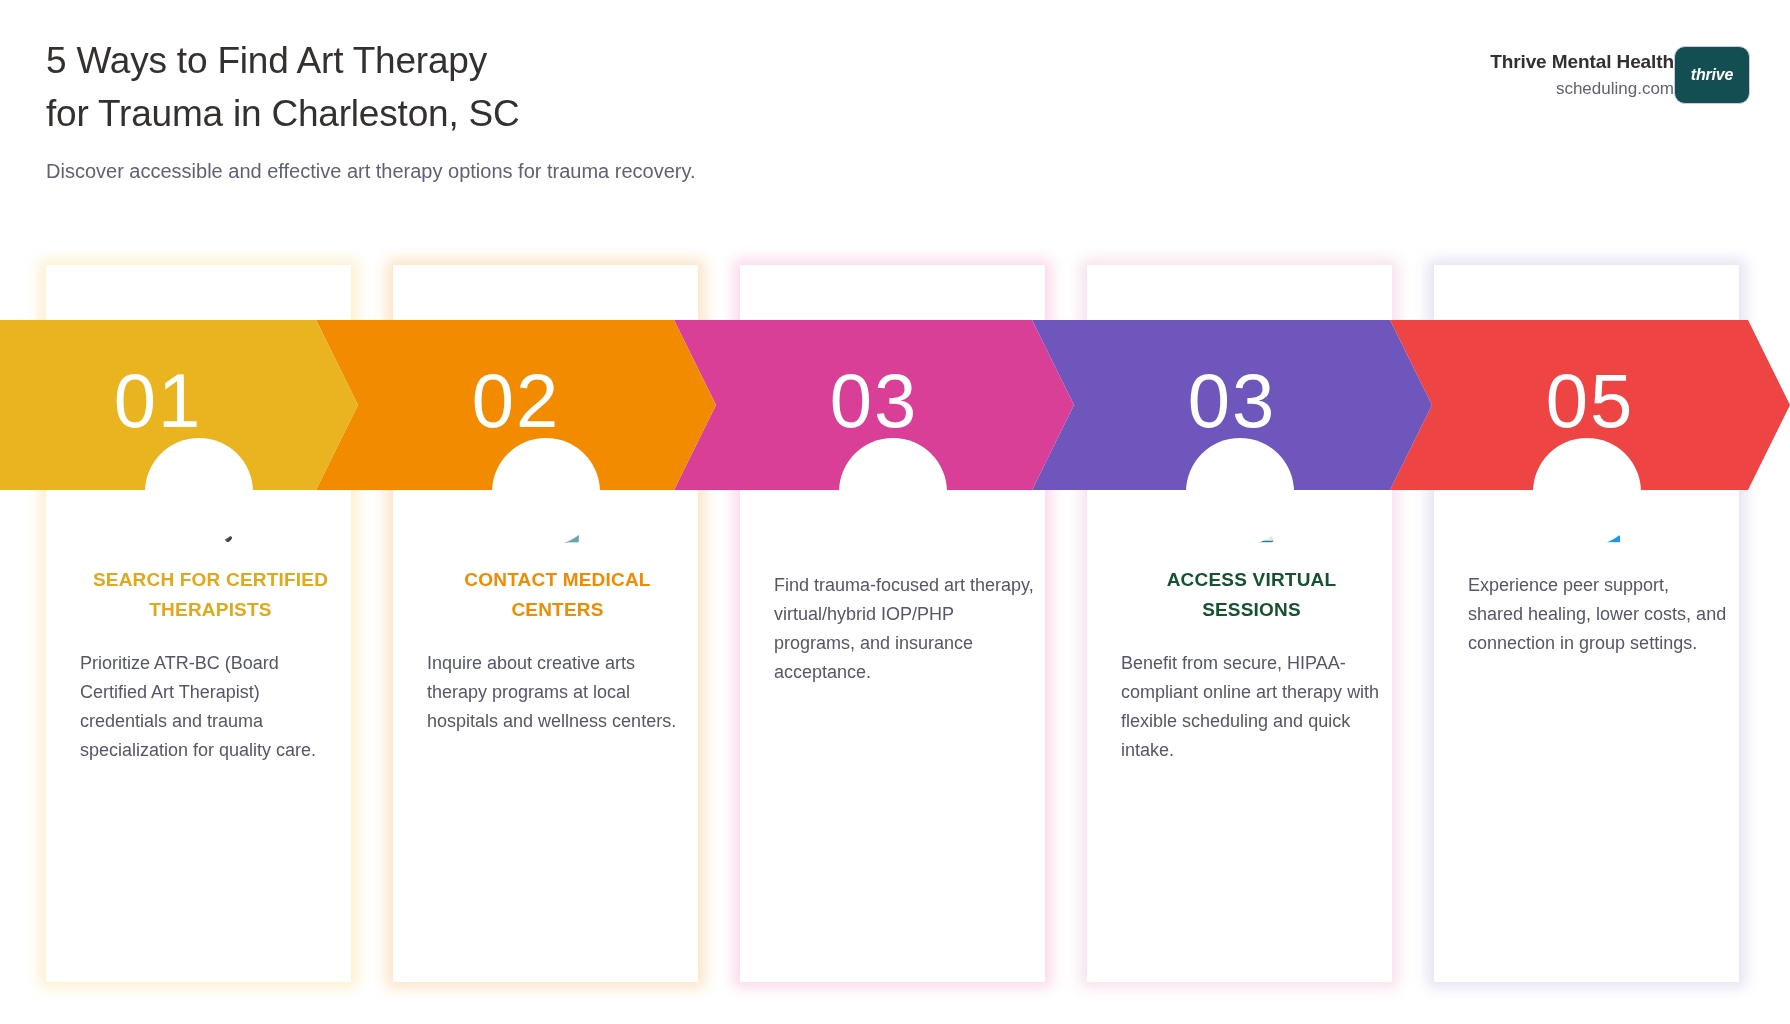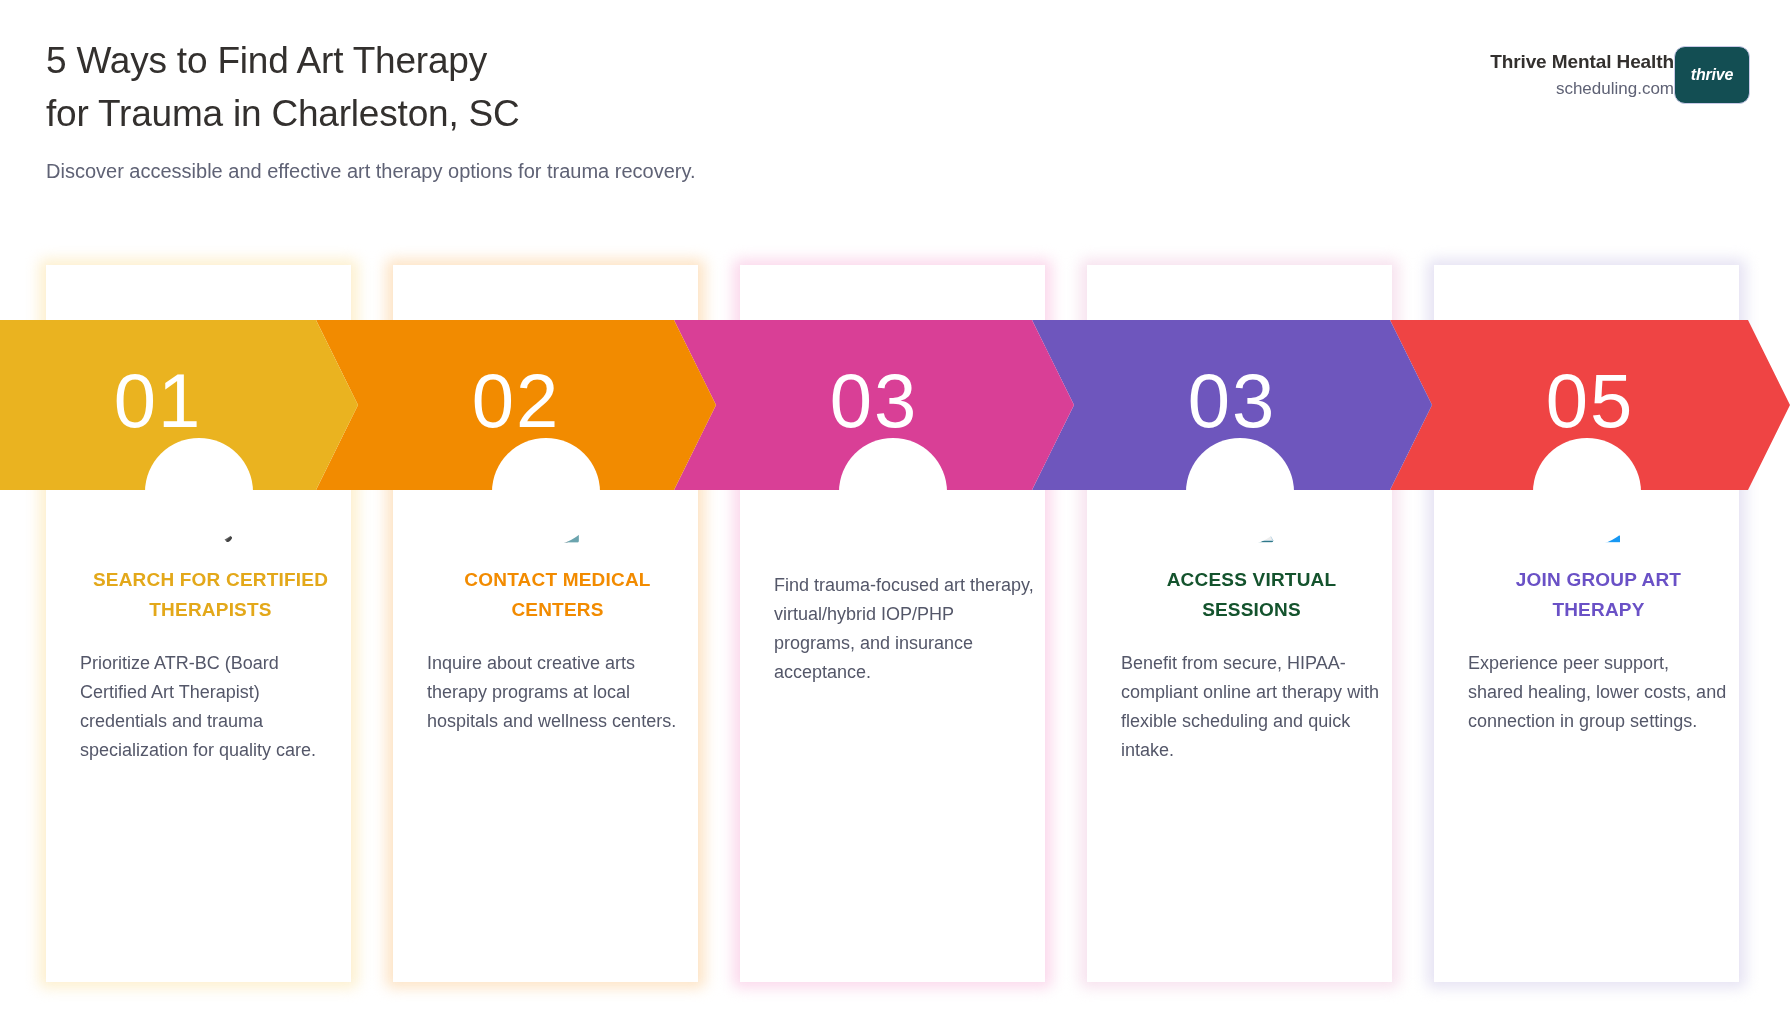--- a/index.html
+++ b/index.html
@@ -258,21 +258,20 @@
         <div class="card-body">
           <div class="card-icon">💻</div>
           <div class="card-heading" style="color: #14532d;">ACCESS VIRTUAL SESSIONS</div>
           <div class="card-desc">Benefit from secure, HIPAA-compliant online art therapy with flexible scheduling and quick intake.</div>
         </div>
       </div>
       <div class="card-glow" style="left: 1427px; background: rgb(230, 227, 243);"></div>
       <div class="card" style="left: 1434px;">
         <div class="card-body">
           <div class="card-icon">👥</div>
-          <div class="card-heading" style="color: rgb(106, 81, 198);">JOIN GROUP ART THERAPY</div>
           <div class="card-desc">Experience peer support, shared healing, lower costs, and connection in group settings.</div>
         </div>
       </div>
     </div>
 
   <div class="banner" id="banner-layer">
       <div class="chev" style="left: -42px; width: 400px; background: rgb(234, 179, 32); z-index: 10; clip-path: polygon(0% 0%, 89.5% 0%, 100% 50%, 89.5% 100%, 0% 100%, 10.5% 50%);">
         <div class="chev-num">01</div>
       </div>
       <div class="notch" style="left: 198.5px; z-index: 20;"></div>

